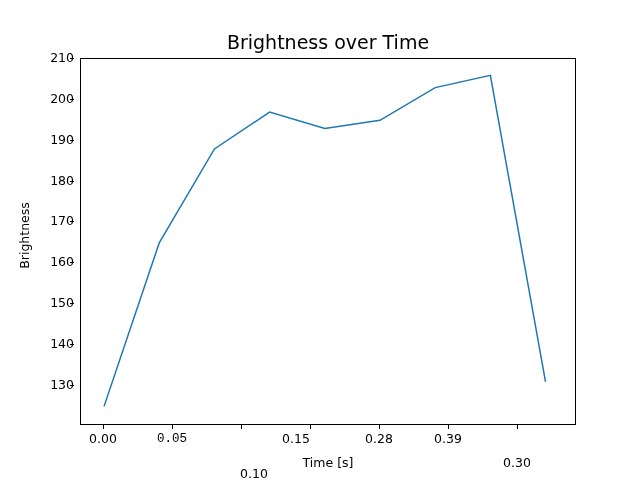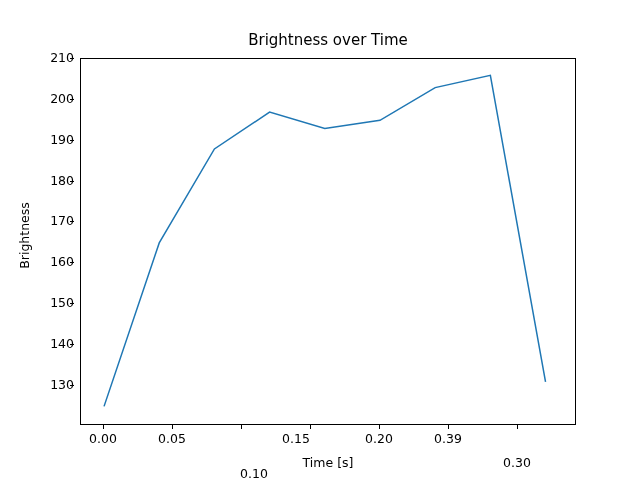--- a/index.html
+++ b/index.html
@@ -20,21 +20,21 @@
     box-sizing:border-box;
     background:transparent;
   }
   #plot-svg { position:absolute; left:0; top:0; width:496px; height:367px; display:block; }
 
   #chart-title {
     position:absolute;
     left:80px; top:31px;
     width:496px;
     text-align:center;
-    font-size:15px;
+    font-size:19px;
     color:#000000;
     white-space:nowrap;
   }
 
   .ytick-label {
     position:absolute;
     right:0;
     width:46px;
     text-align:right;
     font-size:12.5px;
@@ -103,27 +103,27 @@
       <div class="ytick-label" style="top: 133.737px;">190</div>
       <div class="tick-mark" style="left: 48px; top: 139.737px; width: 4px; height: 1px;"></div>
       <div class="ytick-label" style="top: 92.8686px;">200</div>
       <div class="tick-mark" style="left: 48px; top: 98.8686px; width: 4px; height: 1px;"></div>
       <div class="ytick-label" style="top: 52px;">210</div>
       <div class="tick-mark" style="left: 48px; top: 58px; width: 4px; height: 1px;"></div>
     </div>
   <div id="xtick-wrap">
       <div class="xtick-label" style="left: 73.0409px; top: 433px;">0.00</div>
       <div class="tick-mark" style="left: 103.041px; top: 425px; width: 1px; height: 4px;"></div>
-      <div class="xtick-label" style="left: 142.026px; top: 433px;">0.05</div>
+      <div class="xtick-label" style="left: 142.026px; top: 433px; font-family: Liberation Mono, monospace;">0.05</div>
       <div class="tick-mark" style="left: 172.026px; top: 425px; width: 1px; height: 4px;"></div>
       <div class="xtick-label" style="left: 224px; top: 433px; margin-top: 35px;">0.10</div>
       <div class="tick-mark" style="left: 241.01px; top: 425px; width: 1px; height: 4px;"></div>
       <div class="xtick-label" style="left: 266px; top: 433px;">0.15</div>
       <div class="tick-mark" style="left: 309.995px; top: 425px; width: 1px; height: 4px;"></div>
-      <div class="xtick-label" style="left: 348.98px; top: 433px;">0.20</div>
+      <div class="xtick-label" style="left: 348.98px; top: 433px;">0.28</div>
       <div class="tick-mark" style="left: 378.98px; top: 425px; width: 1px; height: 4px;"></div>
       <div class="xtick-label" style="left: 417.964px; top: 433px;">0.39</div>
       <div class="tick-mark" style="left: 447.964px; top: 425px; width: 1px; height: 4px;"></div>
       <div class="xtick-label" style="left: 486.949px; top: 457px;">0.30</div>
       <div class="tick-mark" style="left: 516.949px; top: 425px; width: 1px; height: 4px;"></div>
     </div>
 
   <div id="ylabel">Brightness</div>
   <div id="xlabel">Time [s]</div>
 

